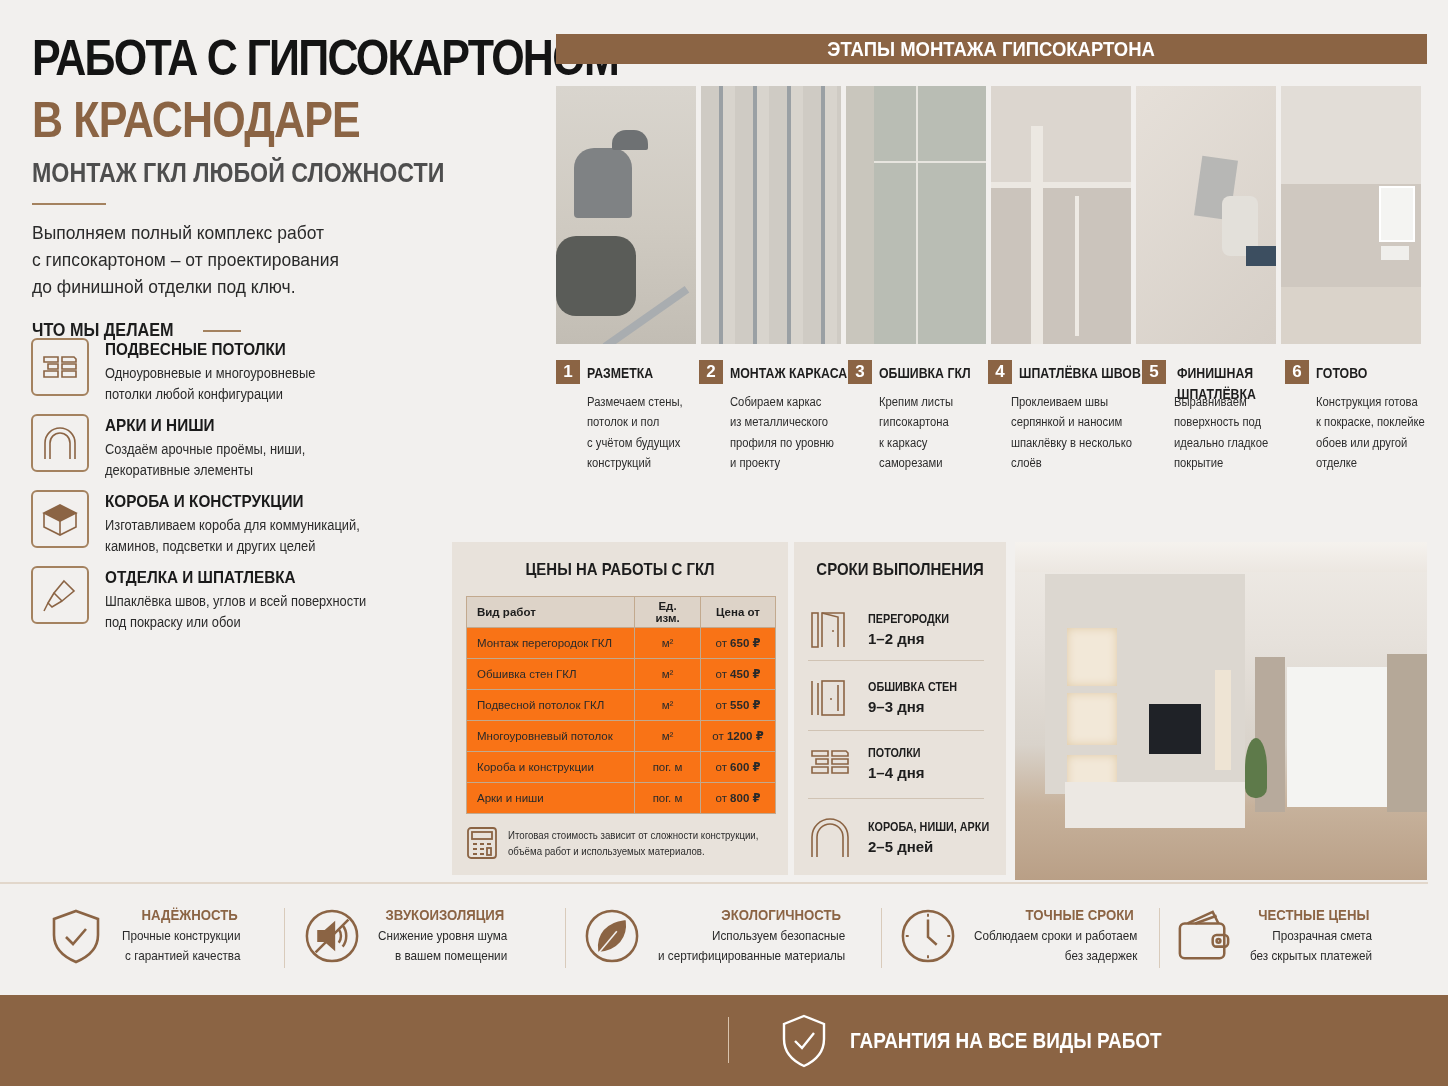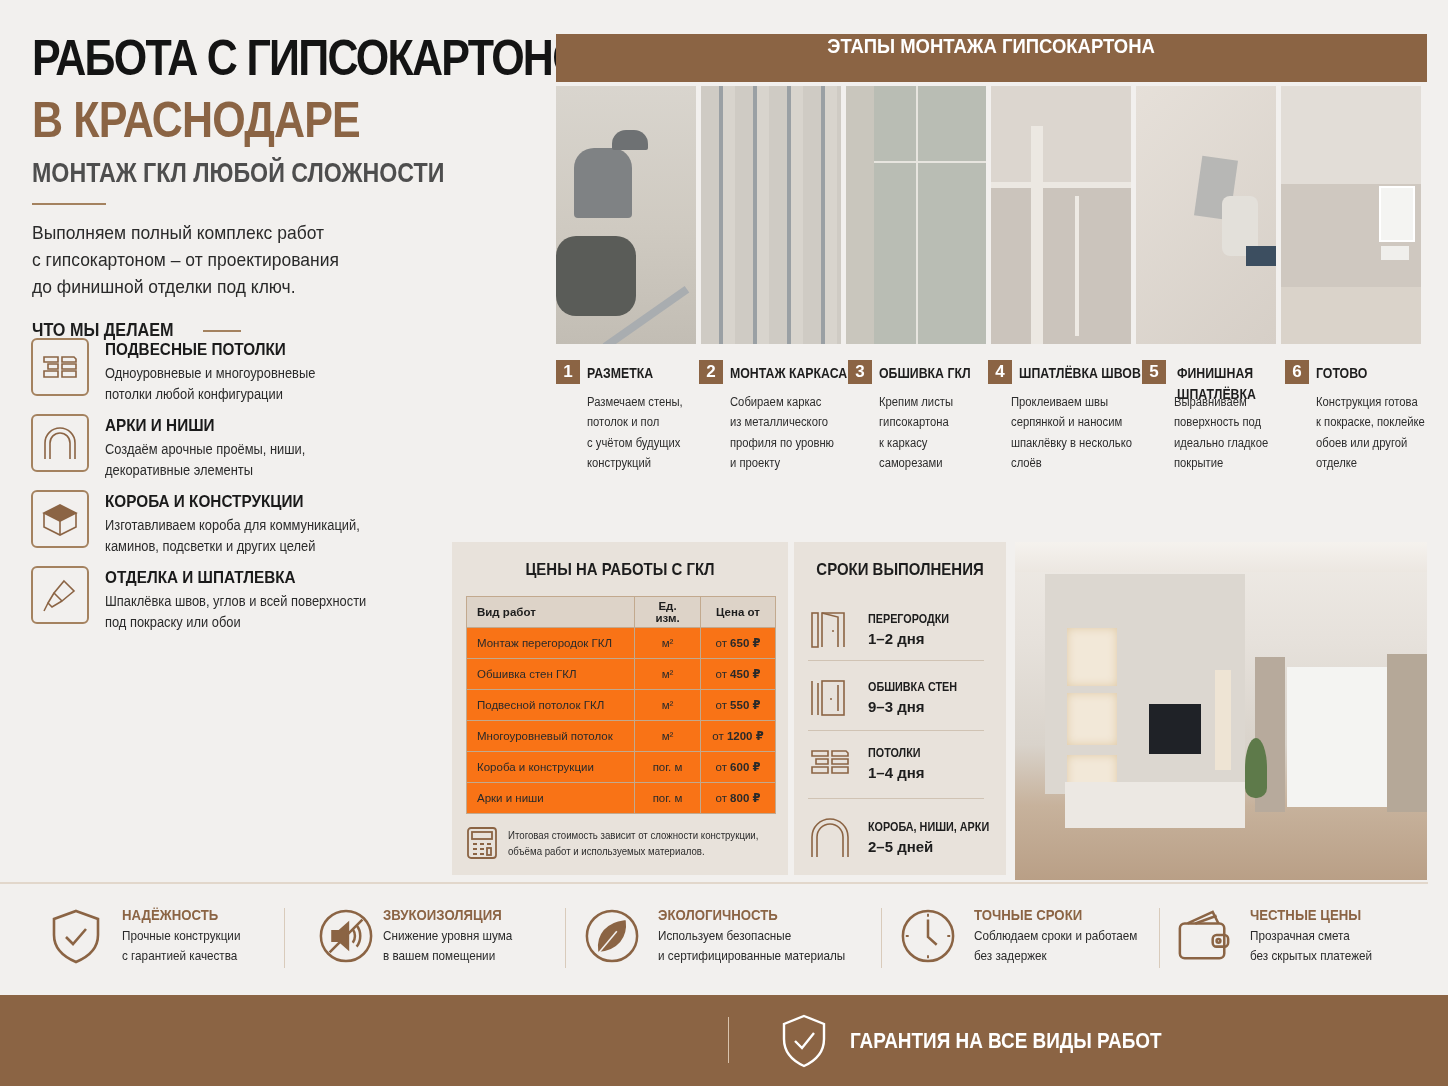--- a/index.html
+++ b/index.html
@@ -24,21 +24,21 @@
 
   .services { position: absolute; left: 31px; top: 338px; width: 390px; }
   .service { display: flex; gap: 16px; height: 76px; }
   .svc-icon { width: 58px; height: 58px; border: 2px solid #a4825f; border-radius: 6px; display: flex; align-items: center; justify-content: center; flex-shrink: 0; }
   .svc-icon svg { width: 40px; height: 40px; }
   .svc-text { padding-top: 2px; }
   .svc-title { font-size: 17px; font-weight: 700; color: #1a1a1a; transform: scaleX(0.9); transform-origin: left; white-space: nowrap; }
   .svc-desc { font-size: 14px; color: #2b2b2b; line-height: 21px; margin-top: 3px; transform: scaleX(0.92); transform-origin: left; white-space: nowrap; }
 
   
-  .stages-banner { position: absolute; left: 556px; top: 34px; width: 871px; height: 48px; background: #8b6444; display: flex; align-items: flex-start; justify-content: center; }
+  .stages-banner { position: absolute; left: 556px; top: 34px; width: 871px; height: 30px; background: #8b6444; display: flex; align-items: center; justify-content: center; }
   .stages-banner span { color: #fff; font-size: 21px; font-weight: 700; transform: scaleX(0.88); white-space: nowrap; }
 
   .photos { position: absolute; left: 556px; top: 86px; display: flex; gap: 5px; }
   .photo { width: 140px; height: 258px; position: relative; overflow: hidden; }
   .p1 { background: linear-gradient(180deg,#d9d5ce 0%,#cfcac1 55%,#c2bdb4 100%); }
   .p2 { background: repeating-linear-gradient(90deg,#cfcbc4 0 18px,#9aa0a4 18px 22px,#d8d4cd 22px 34px); }
   .p3 { background: linear-gradient(90deg,#c9c6bd 0 28px,#b9bdb4 28px 140px); }
   .p4 { background: linear-gradient(180deg,#dcd6cf 0 38%,#cbc4bc 38% 100%); }
   .p5 { background: linear-gradient(135deg,#e6e0d9,#d6cfc7); }
   .p6 { background: linear-gradient(180deg,#e2ddd7 0 38%,#cfc8c0 38% 78%,#dad3ca 78% 100%); }
@@ -70,21 +70,21 @@
   .time-icon { width: 44px; height: 44px; flex-shrink: 0; }
   .time-label { font-size: 12px; font-weight: 700; color: #1d1d1d; transform: scaleX(0.9); transform-origin: left; white-space: nowrap; }
   .time-val { font-size: 15px; font-weight: 700; color: #1d1d1d; margin-top: 4px; }
   .hsep { position: absolute; left: 14px; width: 176px; height: 1px; background: #d0c3b4; }
 
   
   .room { position: absolute; left: 1015px; top: 542px; width: 412px; height: 338px; overflow: hidden;
     background: linear-gradient(180deg,#efebe6 0%,#e6e1db 30%,#d9d3cb 60%,#c7b29c 78%,#b99f86 100%); }
 
   
-  .features-strip { position: absolute; left: 0; top: 882px; width: 1428px; height: 113px; border-top: 2px solid #e2d7cb; background: #f2f0ee; }
+  .features-strip { position: absolute; left: 0; top: 882px; width: 1428px; height: 113px; border-top: 2px solid #e2d7cb; background: #f2f0ee; text-align: right; }
   .feature { position: absolute; top: 22px; display: flex; align-items: center; gap: 18px; }
   .feature svg { width: 56px; height: 58px; flex-shrink: 0; }
   .feat-title { font-size: 15px; font-weight: 700; color: #8b6444; transform: scaleX(0.88); transform-origin: left; white-space: nowrap; }
   .feat-desc { font-size: 13px; color: #2a2a2a; line-height: 20px; margin-top: 3px; white-space: pre-line; transform: scaleX(0.9); transform-origin: left; }
   .vsep { position: absolute; top: 24px; width: 1px; height: 60px; background: #d9cbbb; }
 
   
   .cta { position: absolute; left: 0; top: 995px; width: 1448px; height: 91px; background: #8b6444; }
   .cta-left { position: absolute; left: 268px; top: 18px; display: flex; gap: 16px; align-items: center; }
   .cta-left svg { width: 50px; height: 54px; }
@@ -392,21 +392,21 @@
         <path d="M28 4 L50 12 V28 C50 42 40 50 28 55 C16 50 6 42 6 28 V12 Z"></path>
         <path d="M18 30 L25 37 L38 22"></path>
       </svg>
     <div>
       <div class="feat-title">НАДЁЖНОСТЬ</div>
       <div class="feat-desc">Прочные конструкции
 с гарантией качества</div>
     </div>
   </div>
   <div class="vsep" style="left:284px;"></div>
-  <div class="feature" style="left:318px;gap:9px;">
+  <div class="feature" style="left:304px;">
     <svg viewBox="0 0 58 58" fill="none" stroke="#8b6444" stroke-width="2.6">
         <circle cx="29" cy="29" r="26"></circle>
         <path d="M12 46 L46 12"></path>
         <path d="M15 24h7l9-8v26l-9-8h-7z" fill="#8b6444"></path>
         <path d="M36 22c3 4 3 10 0 14M40 18c5 6 5 16 0 22"></path>
       </svg>
     <div>
       <div class="feat-title">ЗВУКОИЗОЛЯЦИЯ</div>
       <div class="feat-desc">Снижение уровня шума
 в вашем помещении</div>

